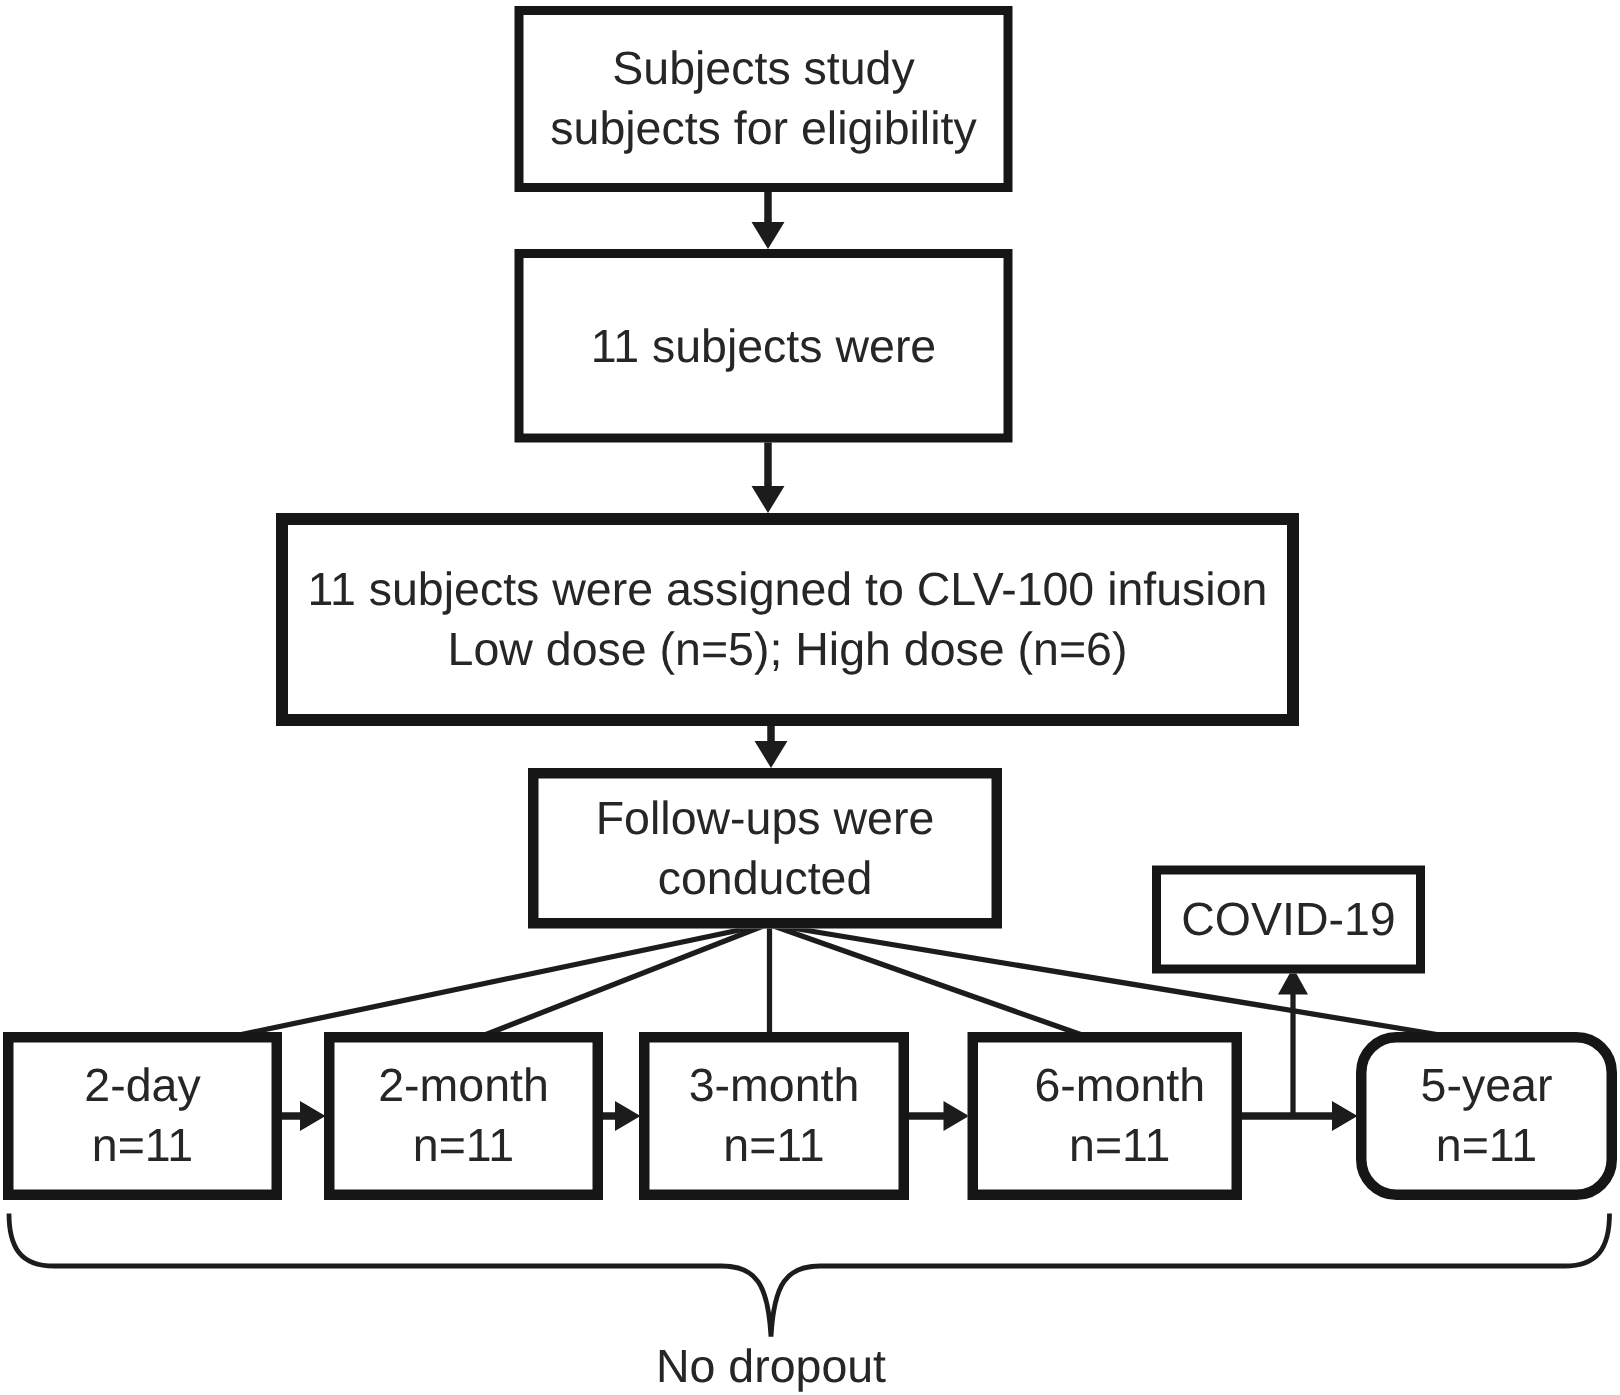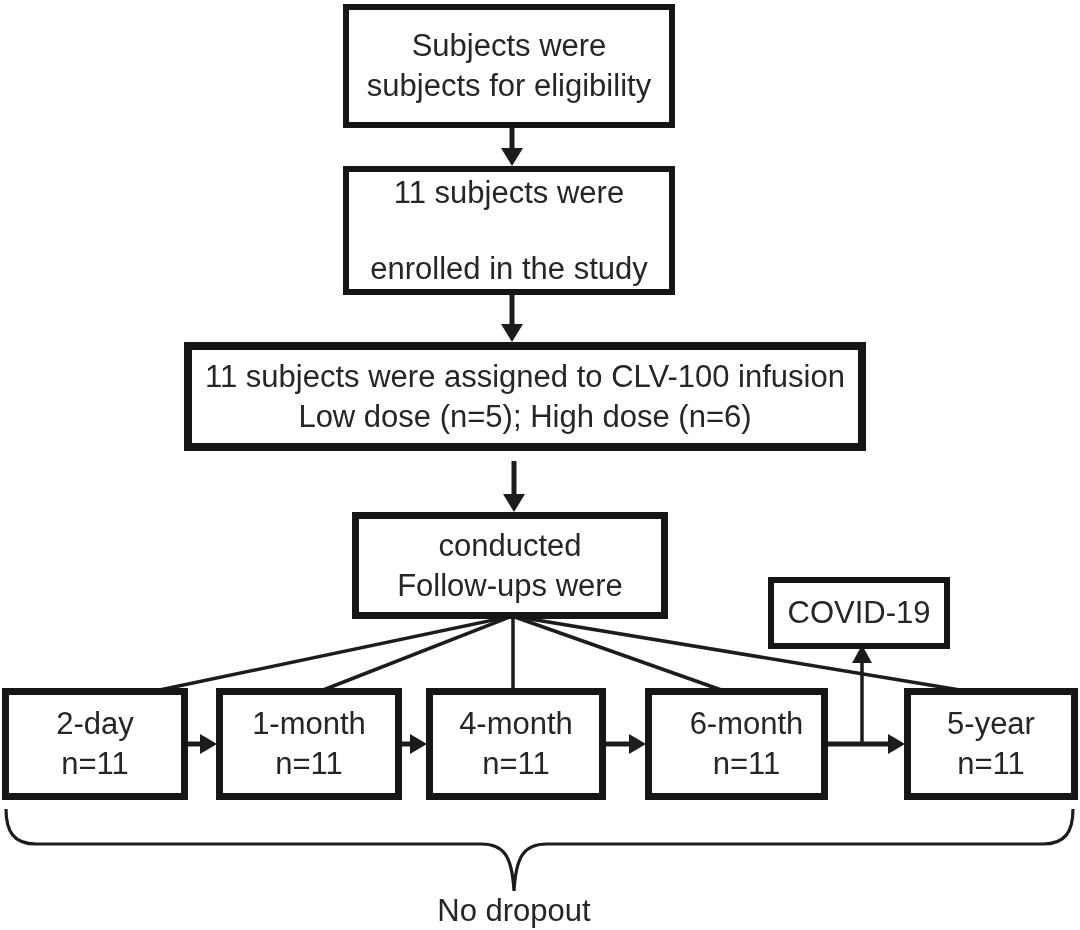--- a/index.html
+++ b/index.html
@@ -100,63 +100,62 @@
     <path stroke-width="3.2" d="M 6 809
              C 6 832, 14 844, 36 844
              L 481 844
              C 504 844, 512 856, 514 891
              C 516 856, 524 844, 547 844
              L 1043 844
              C 1065 844, 1073 832, 1073 809"></path>
   </svg>
 
   <div class="node" style="left:343px; top:4px; width:332px; height:124px;">
-    <span>Subjects were</span>
+    <span>Subjects study</span>
     <span>subjects for eligibility</span>
   </div>
 
   <div class="node" style="left:343px; top:166px; width:332px; height:129px;gap:36px;">
     <span>11 subjects were</span>
-    <span>enrolled in the study</span>
   </div>
 
-  <div class="node" style="left:184px; top:342px; width:682px; height:109px; border-width:8px;text-align:center;">
+  <div class="node" style="left:184px; top:342px; width:682px; height:142px; border-width:8px;text-align:center;">
     <span>11 subjects were assigned to CLV-100 infusion</span>
     <span>Low dose (n=5); High dose (n=6)</span>
   </div>
 
   <div class="node" style="left:352px; top:512px; width:316px; height:107px; border-width:7px;">
+    <span>Follow-ups were</span>
     <span>conducted</span>
-    <span>Follow-ups were</span>
   </div>
 
   <div class="node" style="left:768px; top:577px; width:182px; height:72px;">
     <span>COVID-19</span>
   </div>
 
   <div class="node" style="left:2px; top:688px; width:186px; height:112px; border-width:7px;">
     <span>2-day</span>
     <span>n=11</span>
   </div>
 
   <div class="node" style="left:216px; top:688px; width:186px; height:112px; border-width:7px;">
-    <span>1-month</span>
+    <span>2-month</span>
     <span>n=11</span>
   </div>
 
   <div class="node" style="left:426px; top:688px; width:180px; height:112px; border-width:7px;">
-    <span>4-month</span>
+    <span>3-month</span>
     <span>n=11</span>
   </div>
 
   <div class="node" style="left:645px; top:688px; width:183px; height:112px; border-width:7px;padding-left:20px;">
     <span>6-month</span>
     <span>n=11</span>
   </div>
 
-  <div class="node" style="left:904px; top:688px; width:174px; height:112px; border-width:7px;">
+  <div class="node" style="left:904px; top:688px; width:174px; height:112px; border-width:7px;border-radius:27px;">
     <span>5-year</span>
     <span>n=11</span>
   </div>
 
   <div class="brace-label" style="left:514px; top:893px;">No dropout</div>
 
 </div>
 
 </body></html>

